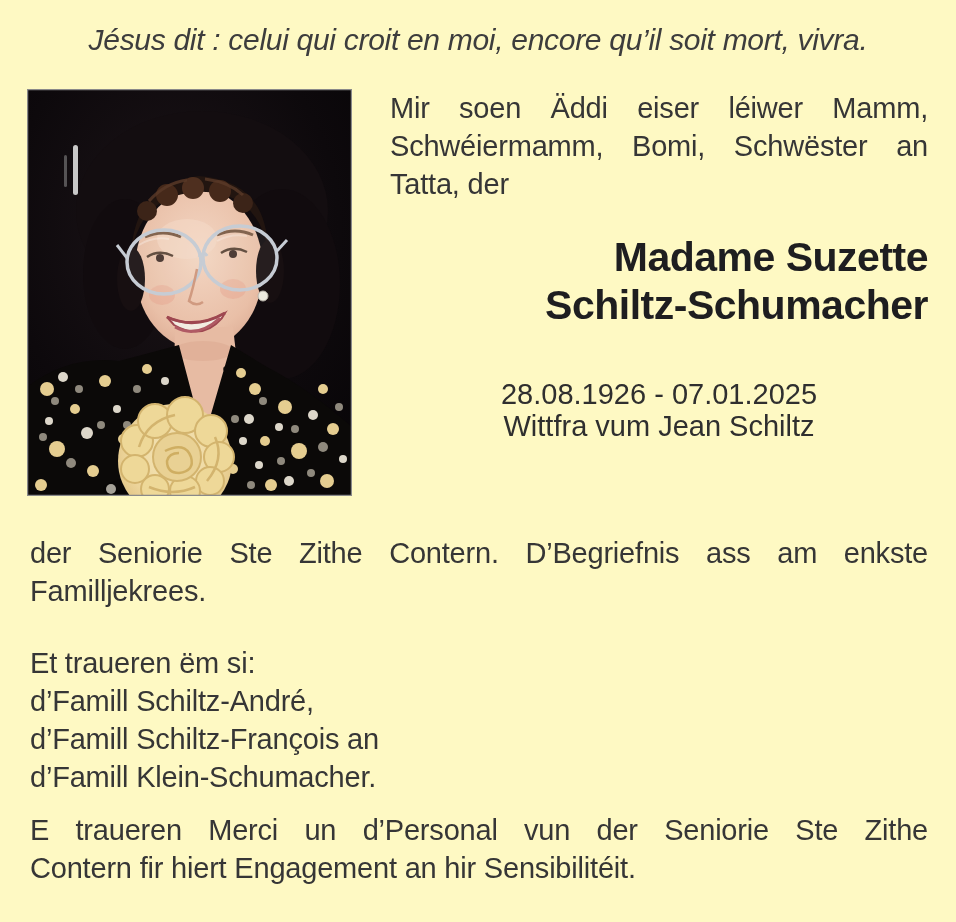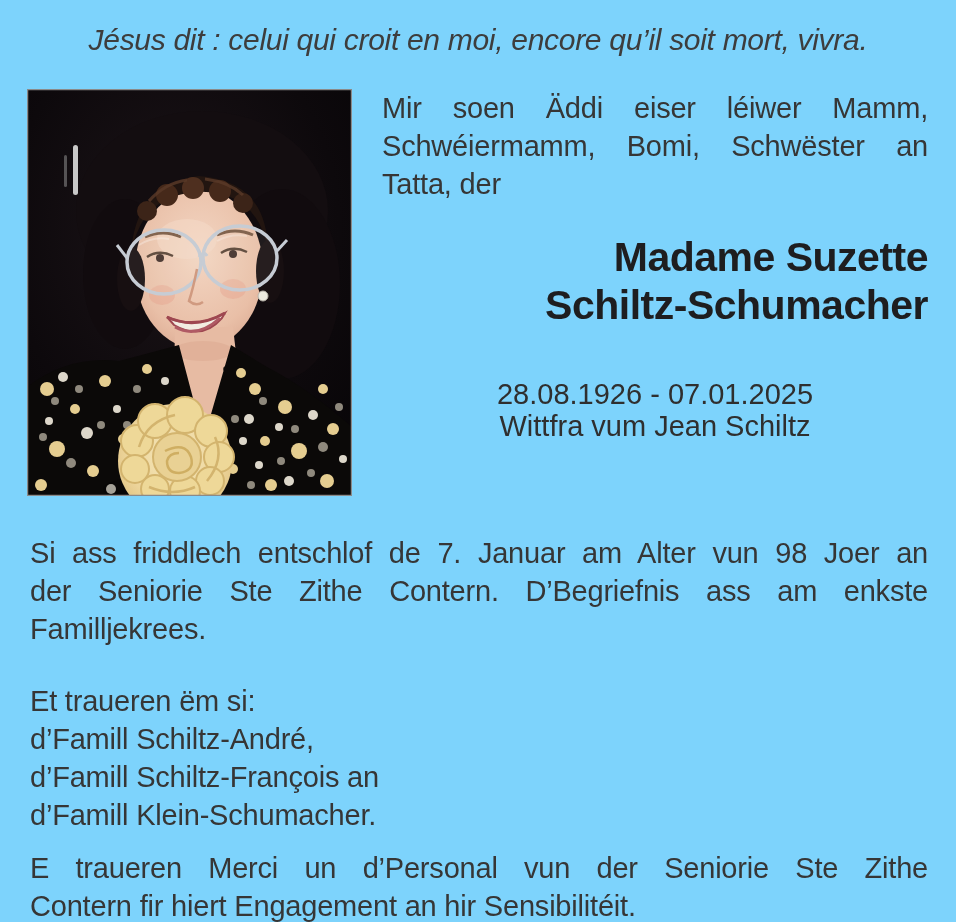--- a/index.html
+++ b/index.html
@@ -1,33 +1,33 @@
 <!DOCTYPE html>
 <html><head>
 <meta charset="utf-8">
 <style>
   html, body { margin: 0; padding: 0; background: #ffffff; }
   .page {
     width: 956px; height: 922px;
-    background: #7dd3fc;
+    background: #fef9c3;
     font-family: "Liberation Sans", sans-serif;
     position: relative; overflow: hidden;
     box-sizing: border-box;
   }
   .quote {
     margin: 22px 32px 0 32px;
     text-align: center;
     font-style: italic;
     font-size: 30px; line-height: 36px;
     color: #3d3d3d;
     letter-spacing: -0.3px;
   }
   .content-row { display: flex; margin: 31px 28px 0 27px; }
   .photo-wrap { width: 325px; height: 407px; flex: none; }
-  .right-col { flex: 1; padding-left: 30px; min-width: 0; }
+  .right-col { flex: 1; padding-left: 38px; min-width: 0; }
   .intro {
     font-size: 29px; line-height: 38px;
     color: #363636; letter-spacing: -0.2px;
   }
   .jline { text-align: justify; text-align-last: justify; }
   .name-block {
     margin-top: 30px; text-align: right;
     font-weight: bold; font-size: 41px; line-height: 48px;
     color: #1e1e20; letter-spacing: -0.5px;
   }
@@ -235,21 +235,20 @@
         <div>Schiltz-Schumacher</div>
       </div>
       <div class="dates-block">
         <div>28.08.1926 - 07.01.2025</div>
         <div>Wittfra vum Jean Schiltz</div>
       </div>
     </div>
   </div>
 
   <div class="body-text">
-    <div class="jline">Si ass friddlech entschlof de 7. Januar am Alter vun 98 Joer an</div>
     <div class="jline">der Seniorie Ste Zithe Contern. D’Begriefnis ass am enkste</div>
     <div>Familljekrees.</div>
   </div>
 
   <div class="body-text mourners">
     <div>Et traueren ëm si:</div>
     <div>d’Famill Schiltz-André,</div>
     <div>d’Famill Schiltz-François an</div>
     <div>d’Famill Klein-Schumacher.</div>
   </div>

